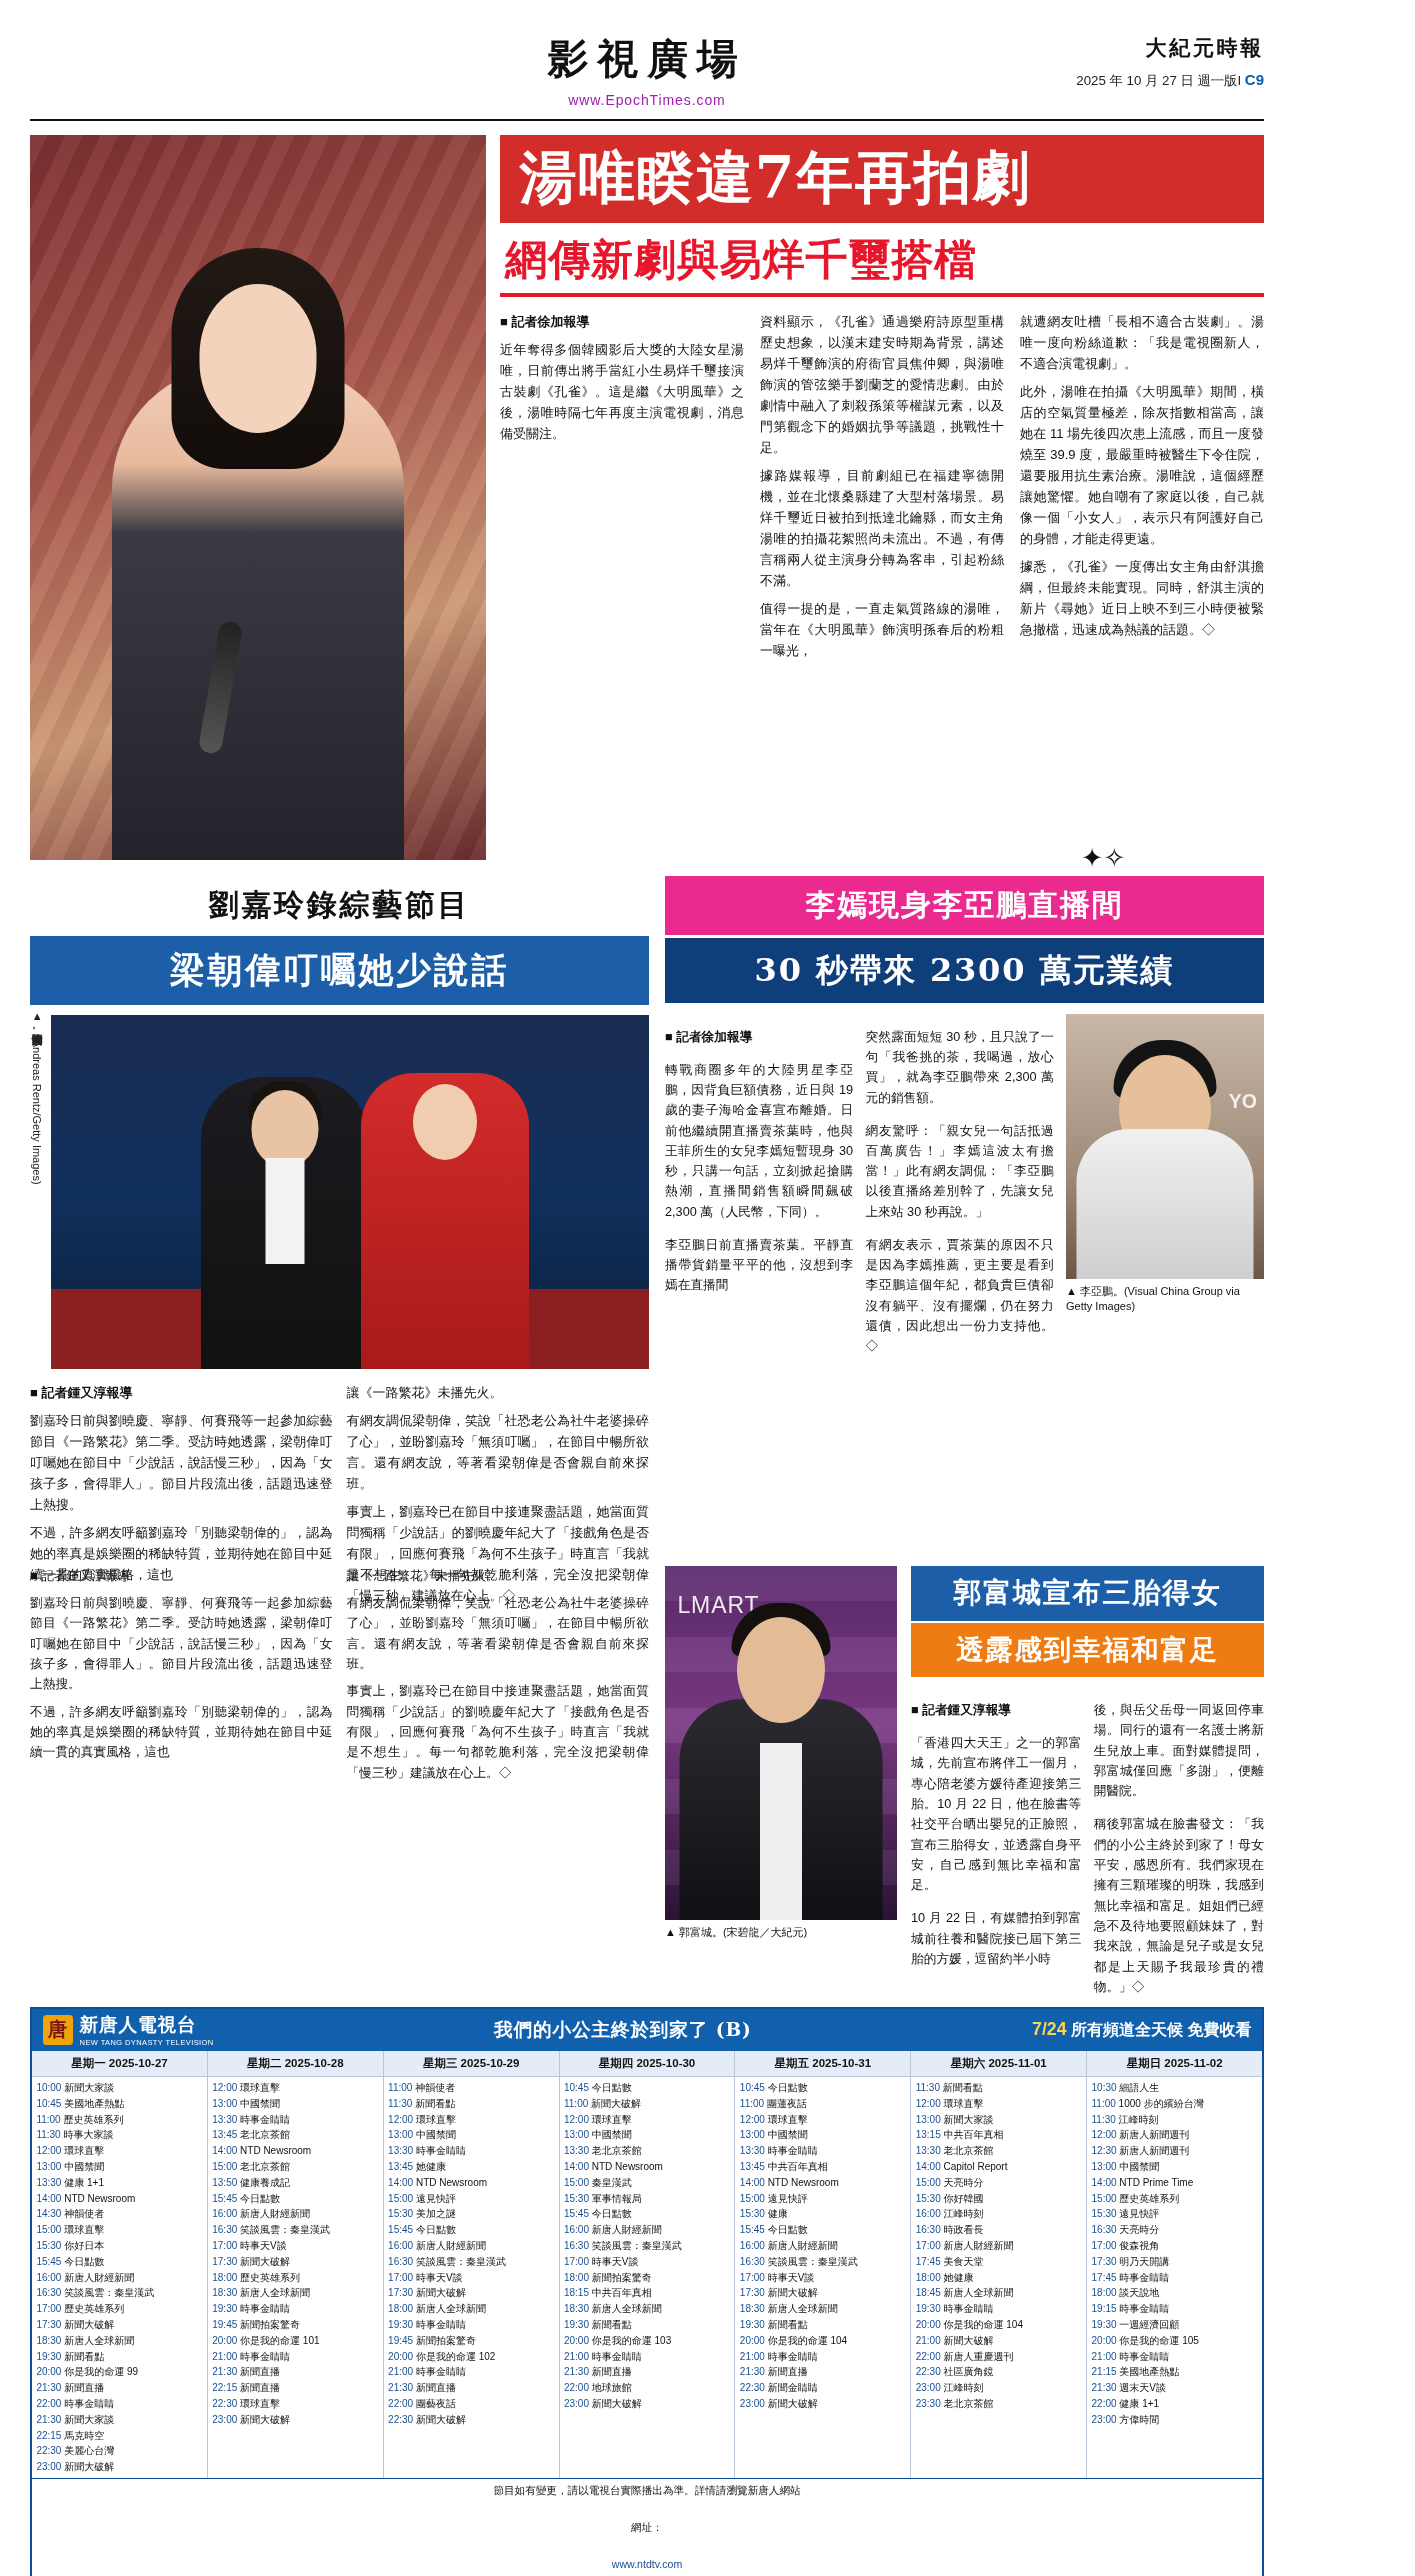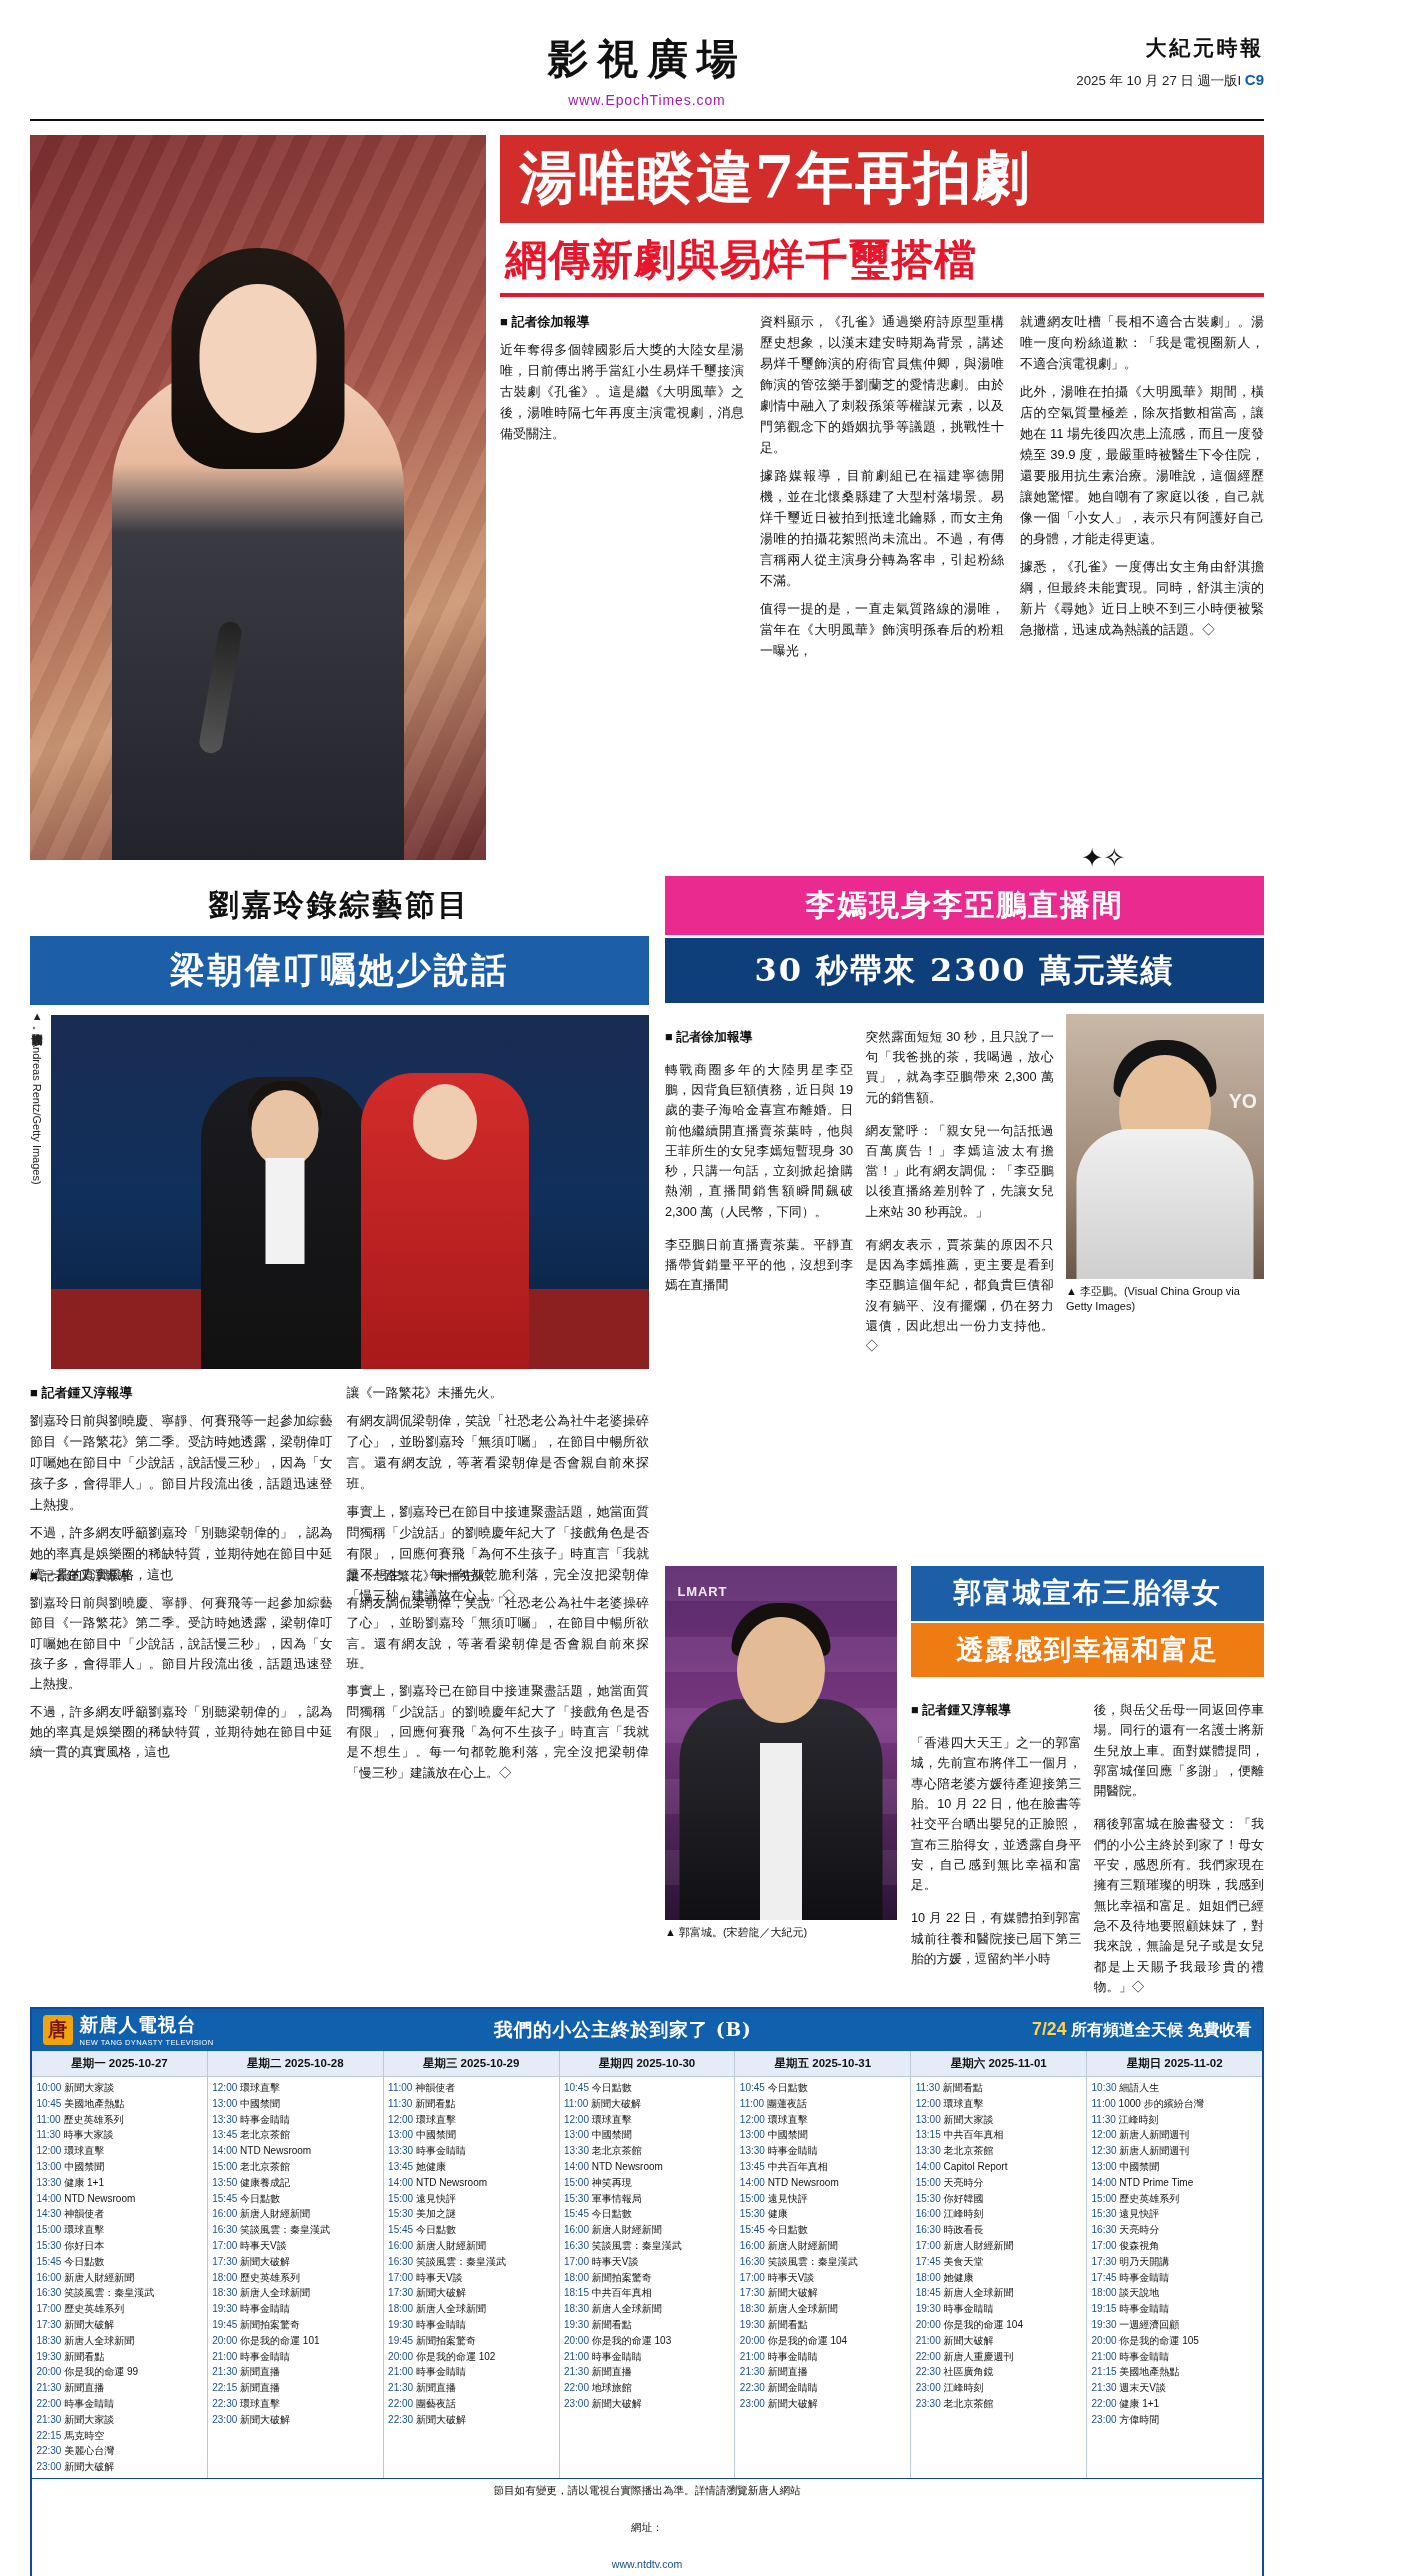--- a/index.html
+++ b/index.html
@@ -144,21 +144,21 @@
   .bot-right { flex:1; display:flex; gap:14px; }
   .guo-photo {
     width:232px; position:relative; overflow:hidden;
     background:linear-gradient(180deg,#5d2b6e 0%, #7d3a86 45%, #2c1436 100%);
   }
   .guo-photo .head { position:absolute; left:50%; transform:translateX(-50%); top:51px; width:88px; height:106px; background:#e3bb97; border-radius:44px/53px; }
   .guo-photo .hair { position:absolute; left:50%; transform:translateX(-50%); top:37px; width:99px; height:53px; background:#15100e; border-radius:50px 50px 8.8px 8.8px; }
   .guo-photo .suit { position:absolute; left:50%; transform:translateX(-50%); bottom:0; width:203px; height:221px; background:linear-gradient(180deg,#2a2a30,#101014); border-radius:62px 62px 0 0; }
   .guo-photo .shirt { position:absolute; left:50%; transform:translateX(-50%); bottom:0; width:42px; height:177px; background:#efefef; }
   .guo-photo .wall { position:absolute; inset:0; background:repeating-linear-gradient(180deg, rgba(255,255,255,.06) 0 35px, rgba(0,0,0,.05) 35px 71px); }
-  .guo-photo .logo { position:absolute; left:12.4px; top:18px; color:#fff; font-size:13px; font-weight:bold; opacity:.9; letter-spacing:0.9px;}
+  .guo-photo .logo { position:absolute; left:12.4px; top:26px; color:#fff; font-size:23px; font-weight:normal; opacity:.9; letter-spacing:0.9px;}
   .guo-texts { flex:1; }
   .orange-head {
     background:#1c5fa8; color:#fff; text-align:center; font-family:"DejaVu Serif", serif;
     font-size:28px; font-weight:bold; letter-spacing:1.8px; padding:8.8px 5.3px;
   }
   .orange-head2 {
     background:#ef7c12; color:#fff; text-align:center; font-family:"DejaVu Serif", serif;
     font-size:27.4px; font-weight:bold; letter-spacing:1.8px; padding:8.8px 5.3px; margin-top:2px;
   }
   .guo-cols { display:flex; gap:12.4px; margin-top:10.6px; font-size:12.7px; line-height:1.6; text-align:justify; }
@@ -458,21 +458,21 @@
         </div>
         <div class="tv-col">
           <div class="dhead">星期四 2025-10-30</div>
           <ul>
             <li><span class="t">10:45 </span><span>今日點數</span></li>
             <li><span class="t">11:00 </span><span>新聞大破解</span></li>
             <li><span class="t">12:00 </span><span>環球直擊</span></li>
             <li><span class="t">13:00 </span><span>中國禁聞</span></li>
             <li><span class="t">13:30 </span><span>老北京茶館</span></li>
             <li><span class="t">14:00 </span><span>NTD Newsroom</span></li>
-            <li><span class="t">15:00 </span><span>神笑再現</span></li>
+            <li><span class="t">15:00 </span><span>秦皇漢武</span></li>
             <li><span class="t">15:30 </span><span>軍事情報局</span></li>
             <li><span class="t">15:45 </span><span>今日點數</span></li>
             <li><span class="t">16:00 </span><span>新唐人財經新聞</span></li>
             <li><span class="t">16:30 </span><span>笑談風雲：秦皇漢武</span></li>
             <li><span class="t">17:00 </span><span>時事天V談</span></li>
             <li><span class="t">18:00 </span><span>新聞拍案驚奇</span></li>
             <li><span class="t">18:15 </span><span>中共百年真相</span></li>
             <li><span class="t">18:30 </span><span>新唐人全球新聞</span></li>
             <li><span class="t">19:30 </span><span>新聞看點</span></li>
             <li><span class="t">20:00 </span><span>你是我的命運 103</span></li>

